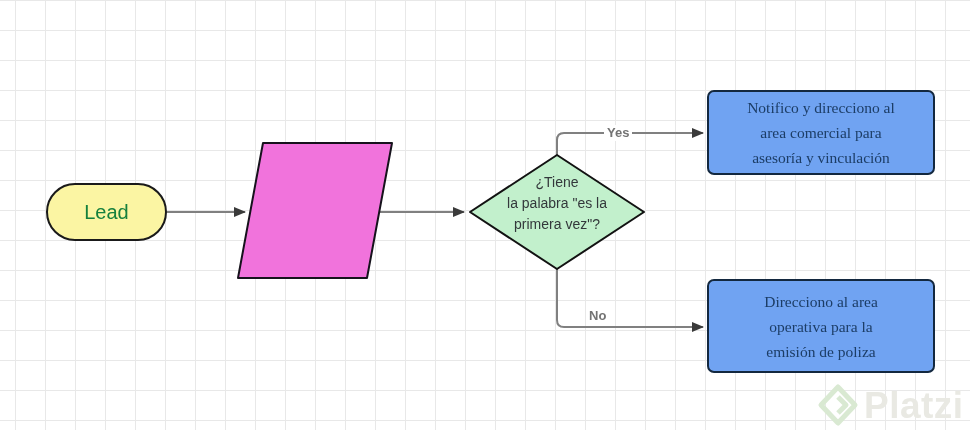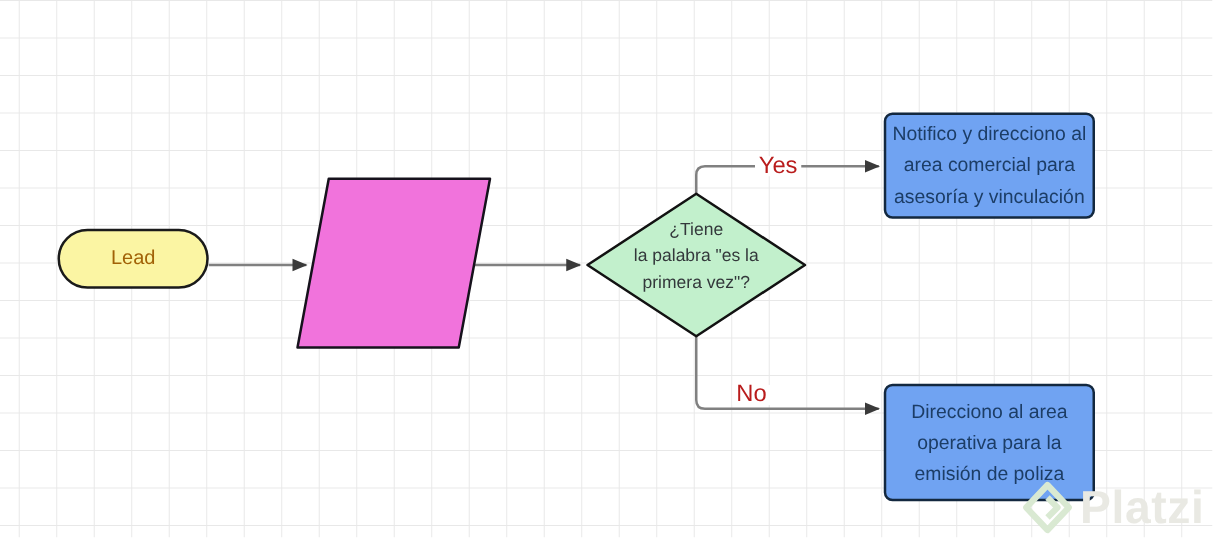--- a/index.html
+++ b/index.html
@@ -15,53 +15,53 @@
     background-size:30px 30px;
     background-position:-15px 0;
   }
 
   svg.edge-layer { position:absolute; left:0; top:0; width:970px; height:430px; }
 
   .node { position:absolute; display:flex; align-items:center; justify-content:center;
           text-align:center; white-space:pre-line; }
 
   .node-lead {
-    left:46px; top:183px; width:121px; height:48px;
+    left:46px; top:183px; width:121px; height:58px;
     background:#fbf5a3; border:2px solid #1a1a1a; border-radius:29px;
-    font-size:16px; color:#a16207;
+    font-size:20px; color:#15803d;
   }
 
   .text-parallelogram {
     left:234px; top:149px; width:142px; height:122px;
     font-size:15px; line-height:24.5px; color:#3f0d3c;
     align-items:flex-start;
   }
 
   .text-diamond {
     left:487px; top:172px; width:140px; height:64px;
     font-size:14px; line-height:21px; color:#33383b;
-    align-items:center;
+    align-items:flex-start;
   }
 
   .node-blue {
-    width:169px; background:#70a3f2; border:2px solid #13283f; border-radius:7px;
-    font-size:15.5px; line-height:25px; color:#1c3d66;
+    width:228px; background:#70a3f2; border:2px solid #13283f; border-radius:7px;
+    font-size:15.5px; line-height:25px; color:#1c3d66;font-family:Liberation Serif, serif;
   }
   .node-blue.yes-box { left:707px; top:90px;  height:85px; }
-  .node-blue.no-box  { left:707px; top:279px; height:94px;margin-top:28px; }
+  .node-blue.no-box  { left:707px; top:279px; height:94px; }
 
   .edge-label {
-    position:absolute; background:#ffffff; color:#b91c1c;
-    font-size:19px; font-weight:400; padding:0 3px; line-height:16px;
+    position:absolute; background:#ffffff; color:#737373;
+    font-size:13px; font-weight:700; padding:0 3px; line-height:16px;
   }
   .edge-label.yes { left:604px; top:125px; }
   .edge-label.no  { left:586px; top:308px; }
 
   .watermark { position:absolute; left:816px; top:383px; width:150px; height:46px;
-               display:flex; align-items:center; pointer-events:none; }
+               display:flex; pointer-events:none; }
   .watermark .brand {
     font-size:37px; font-weight:600; color:#e9e9e3; letter-spacing:0.5px;
     margin-left:4px; line-height:46px;
   }
 </style>
 </head>
 <body>
 
 <div class="canvas">
 

